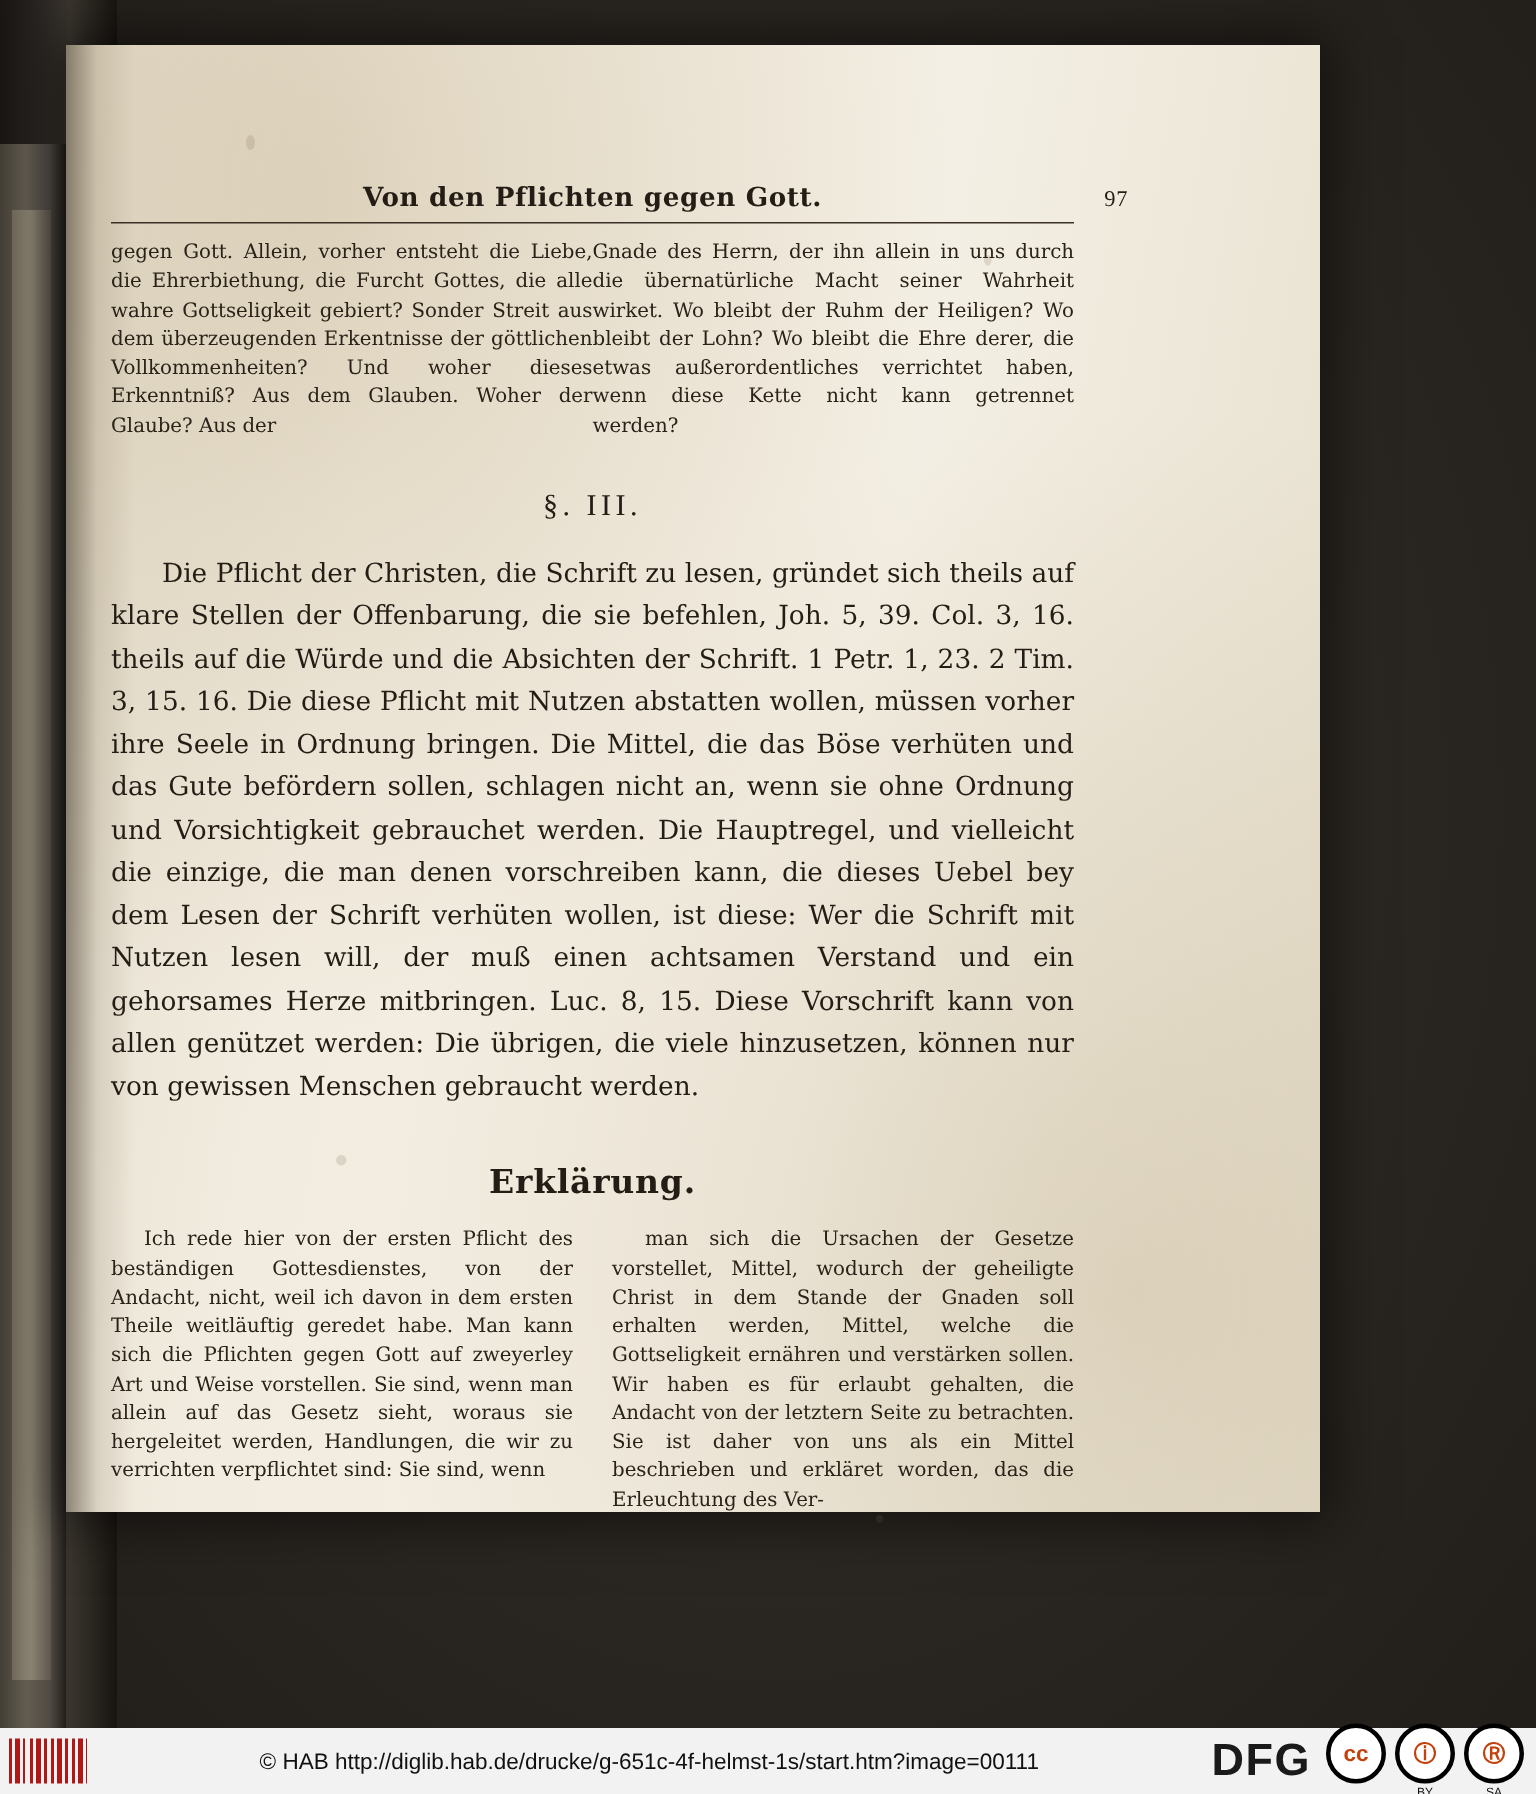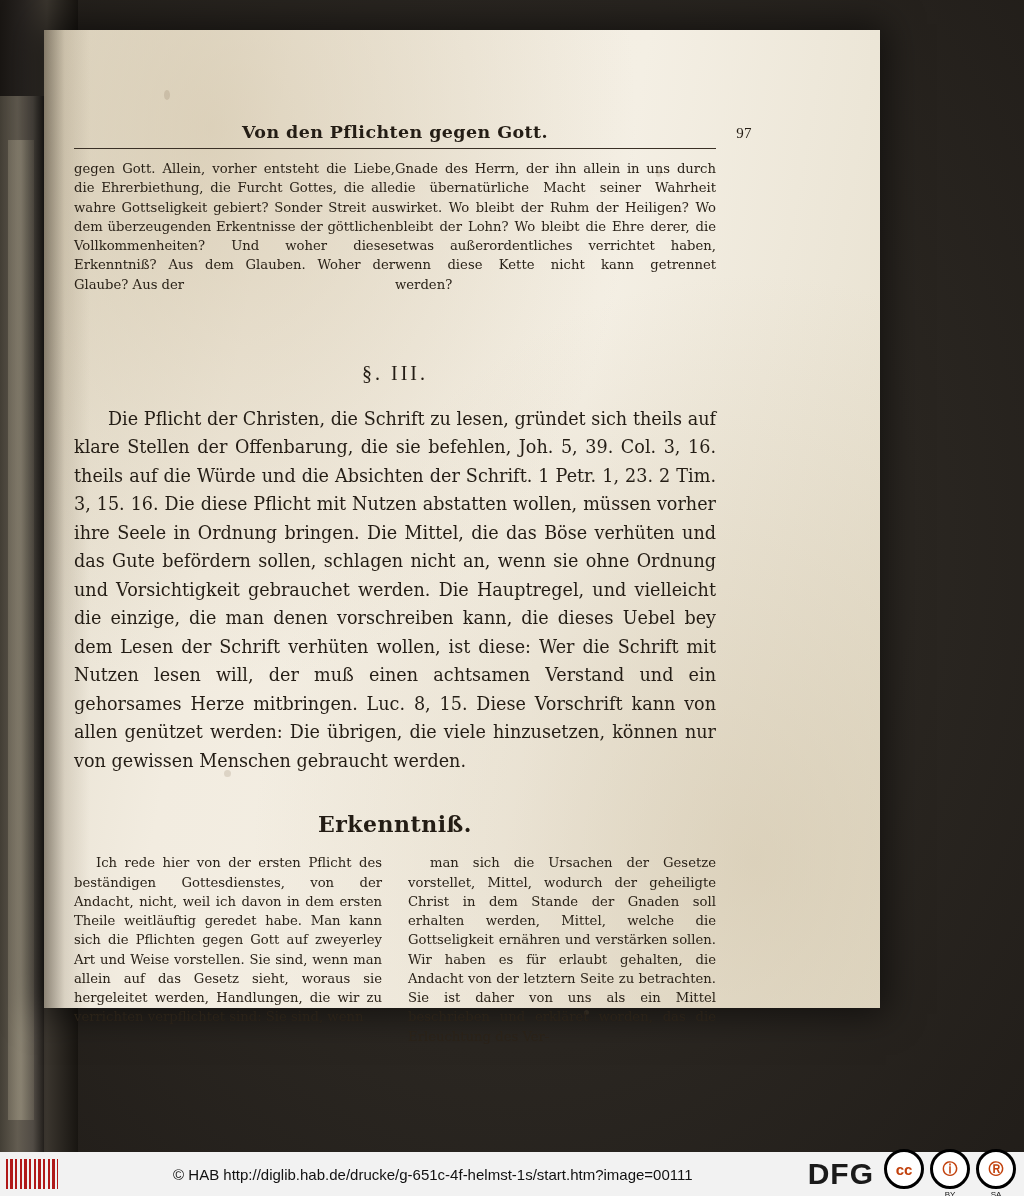--- a/index.html
+++ b/index.html
@@ -120,21 +120,21 @@
     color: #2a2218;
   }
   .col p { margin: 0; }
 
   
   .sec-head {
     text-align: center;
     font-family: "Liberation Serif", serif;
     font-size: 20px;
     letter-spacing: 3px;
-    margin: 68px 0 20px 0;
+    margin: 32px 0 20px 0;
     color: #241d15;
   }
 
   
   .body-main {
     font-family: "DejaVu Serif", serif;
     font-size: 17.6px;
     line-height: 1.62;
     text-align: justify;
     color: #241d15;
@@ -251,21 +251,21 @@
         <p>Gnade des Herrn, der ihn allein in uns durch die übernatürliche Macht seiner Wahrheit wirket. Wo bleibt der Ruhm der Heiligen? Wo bleibt der Lohn? Wo bleibt die Ehre derer, die etwas außerordentliches verrichtet haben, wenn diese Kette nicht kann getrennet werden?</p>
       </div>
     </div>
 
     <div class="sec-head">§.  III.</div>
 
     <div class="body-main">
       <p>Die Pflicht der Christen, die Schrift zu lesen, gründet sich theils auf klare Stellen der Offenbarung, die sie befehlen, Joh. 5, 39. Col. 3, 16. theils auf die Würde und die Absichten der Schrift. 1 Petr. 1, 23.  2 Tim. 3, 15. 16.   Die diese Pflicht mit Nutzen abstatten wollen, müssen vorher ihre Seele in Ordnung bringen.   Die Mittel, die das Böse verhüten und das Gute befördern sollen, schlagen nicht an, wenn sie ohne Ordnung und Vorsichtigkeit gebrauchet werden.   Die Hauptregel, und vielleicht die einzige, die man denen vorschreiben kann, die dieses Uebel bey dem Lesen der Schrift verhüten wollen, ist diese: Wer die Schrift mit Nutzen lesen will, der muß einen achtsamen Verstand und ein gehorsames Herze mitbringen. Luc. 8, 15.   Diese Vorschrift kann von allen genützet werden: Die übrigen, die viele hinzusetzen, können nur von gewissen Menschen gebraucht werden.</p>
     </div>
 
-    <div class="erk-head">Erkenntniß.</div>
+    <div class="erk-head">Erklärung.</div>
 
     <div class="cols-bottom">
       <div class="col">
         <p>Ich rede hier von der ersten Pflicht des beständigen Gottesdienstes, von der Andacht, nicht, weil ich davon in dem ersten Theile weitläuftig geredet habe. Man kann sich die Pflichten gegen Gott auf zweyerley Art und Weise vorstellen. Sie sind, wenn man allein auf das Gesetz sieht, woraus sie hergeleitet werden, Handlungen, die wir zu verrichten verpflichtet sind: Sie sind, wenn</p>
       </div>
       <div class="col">
         <p>man sich die Ursachen der Gesetze vorstellet, Mittel, wodurch der geheiligte Christ in dem Stande der Gnaden soll erhalten werden, Mittel, welche die Gottseligkeit ernähren und verstärken sollen. Wir haben es für erlaubt gehalten, die Andacht von der letztern Seite zu betrachten. Sie ist daher von uns als ein Mittel beschrieben und erkläret worden, das die Erleuchtung des Ver-</p>
       </div>
     </div>
 

